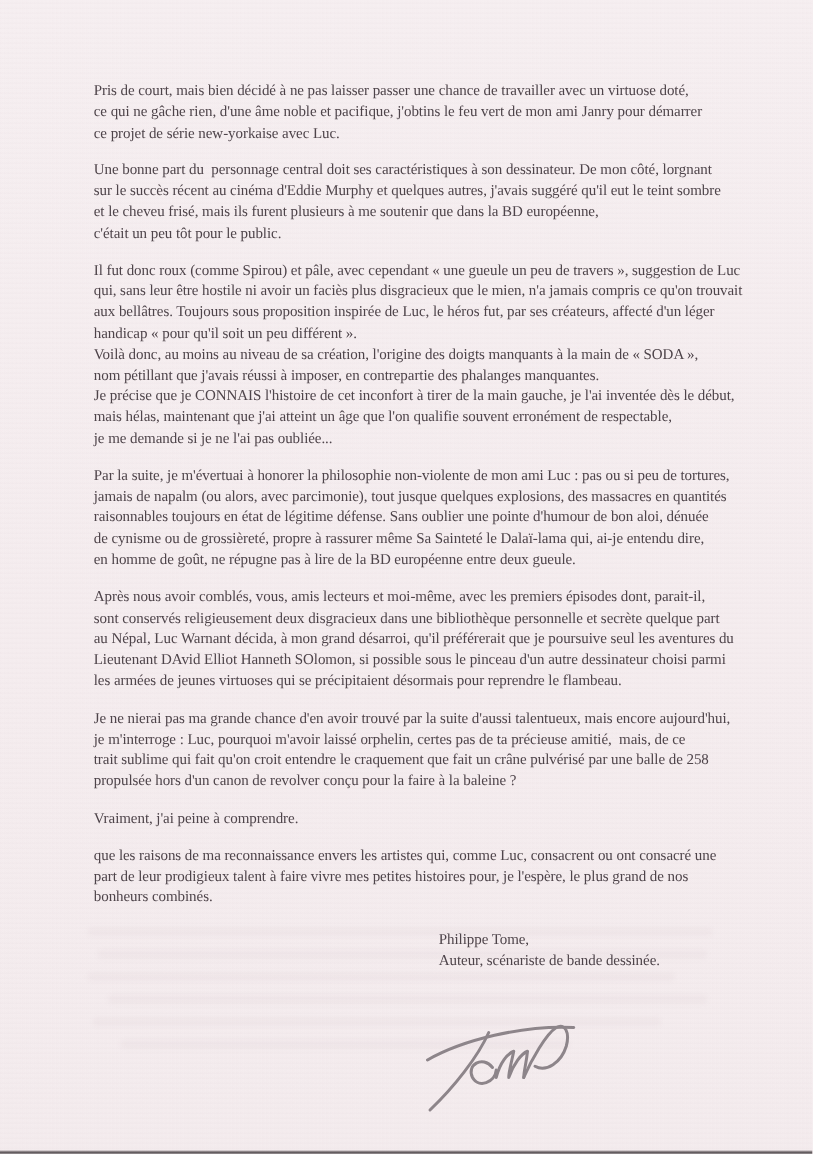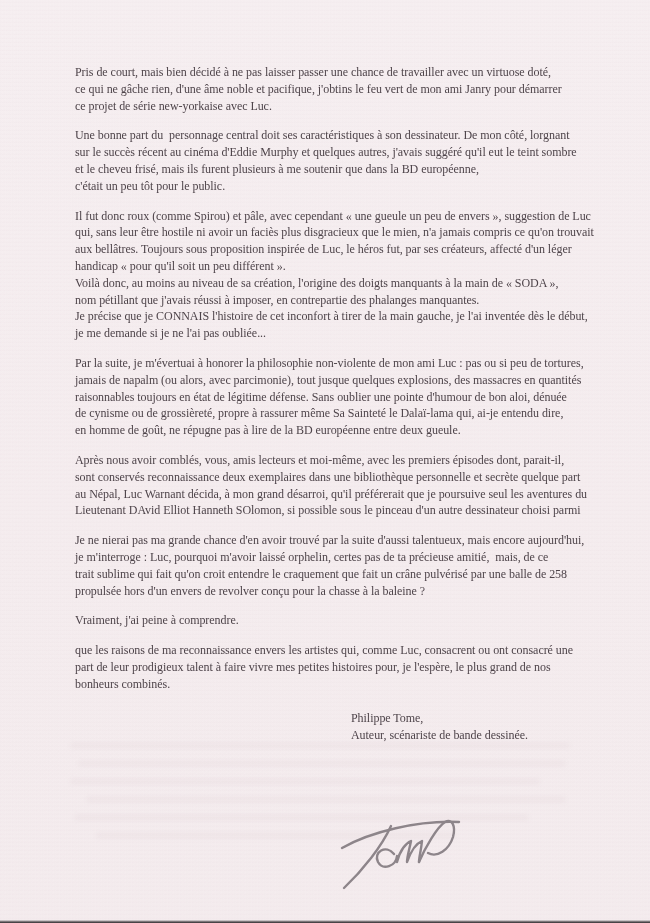--- a/index.html
+++ b/index.html
@@ -88,47 +88,49 @@
         <div class="line">ce qui ne gâche rien, d'une âme noble et pacifique, j'obtins le feu vert de mon ami Janry pour démarrer</div>
         <div class="line">ce projet de série new-yorkaise avec Luc.</div>
       </div>
       <div class="para">
         <div class="line">Une bonne part du  personnage central doit ses caractéristiques à son dessinateur. De mon côté, lorgnant</div>
         <div class="line">sur le succès récent au cinéma d'Eddie Murphy et quelques autres, j'avais suggéré qu'il eut le teint sombre</div>
         <div class="line">et le cheveu frisé, mais ils furent plusieurs à me soutenir que dans la BD européenne,</div>
         <div class="line">c'était un peu tôt pour le public.</div>
       </div>
       <div class="para">
-        <div class="line">Il fut donc roux (comme Spirou) et pâle, avec cependant « une gueule un peu de envers », suggestion de Luc</div>
+        <div class="line">Il fut donc roux (comme Spirou) et pâle, avec cependant « une gueule un peu de travers », suggestion de Luc</div>
         <div class="line">qui, sans leur être hostile ni avoir un faciès plus disgracieux que le mien, n'a jamais compris ce qu'on trouvait</div>
         <div class="line">aux bellâtres. Toujours sous proposition inspirée de Luc, le héros fut, par ses créateurs, affecté d'un léger</div>
         <div class="line">handicap « pour qu'il soit un peu différent ».</div>
         <div class="line">Voilà donc, au moins au niveau de sa création, l'origine des doigts manquants à la main de « SODA »,</div>
         <div class="line">nom pétillant que j'avais réussi à imposer, en contrepartie des phalanges manquantes.</div>
         <div class="line">Je précise que je CONNAIS l'histoire de cet inconfort à tirer de la main gauche, je l'ai inventée dès le début,</div>
+        <div class="line">mais hélas, maintenant que j'ai atteint un âge que l'on qualifie souvent erronément de respectable,</div>
         <div class="line">je me demande si je ne l'ai pas oubliée...</div>
       </div>
       <div class="para">
         <div class="line">Par la suite, je m'évertuai à honorer la philosophie non-violente de mon ami Luc : pas ou si peu de tortures,</div>
         <div class="line">jamais de napalm (ou alors, avec parcimonie), tout jusque quelques explosions, des massacres en quantités</div>
         <div class="line">raisonnables toujours en état de légitime défense. Sans oublier une pointe d'humour de bon aloi, dénuée</div>
         <div class="line">de cynisme ou de grossièreté, propre à rassurer même Sa Sainteté le Dalaï-lama qui, ai-je entendu dire,</div>
         <div class="line">en homme de goût, ne répugne pas à lire de la BD européenne entre deux gueule.</div>
       </div>
       <div class="para">
         <div class="line">Après nous avoir comblés, vous, amis lecteurs et moi-même, avec les premiers épisodes dont, parait-il,</div>
-        <div class="line">sont conservés reconnaissance deux exemplaires dans une bibliothèque personnelle et secrète quelque part</div>
+        <div class="line">sont conservés religieusement deux disgracieux dans une bibliothèque personnelle et secrète quelque part</div>
         <div class="line">au Népal, Luc Warnant décida, à mon grand désarroi, qu'il préférerait que je poursuive seul les aventures du</div>
         <div class="line">Lieutenant DAvid Elliot Hanneth SOlomon, si possible sous le pinceau d'un autre dessinateur choisi parmi</div>
+        <div class="line">les armées de jeunes virtuoses qui se précipitaient désormais pour reprendre le flambeau.</div>
       </div>
       <div class="para">
         <div class="line">Je ne nierai pas ma grande chance d'en avoir trouvé par la suite d'aussi talentueux, mais encore aujourd'hui,</div>
         <div class="line">je m'interroge : Luc, pourquoi m'avoir laissé orphelin, certes pas de ta précieuse amitié,  mais, de ce</div>
         <div class="line">trait sublime qui fait qu'on croit entendre le craquement que fait un crâne pulvérisé par une balle de 258</div>
-        <div class="line">propulsée hors d'un envers de revolver conçu pour la chasse à la baleine ?</div>
+        <div class="line">propulsée hors d'un canon de revolver conçu pour la faire à la baleine ?</div>
       </div>
       <div class="para">
         <div class="line">Vraiment, j'ai peine à comprendre.</div>
       </div>
       <div class="para">
         <div class="line">que les raisons de ma reconnaissance envers les artistes qui, comme Luc, consacrent ou ont consacré une</div>
         <div class="line">part de leur prodigieux talent à faire vivre mes petites histoires pour, je l'espère, le plus grand de nos</div>
         <div class="line">bonheurs combinés.</div>
       </div>
     </div>

